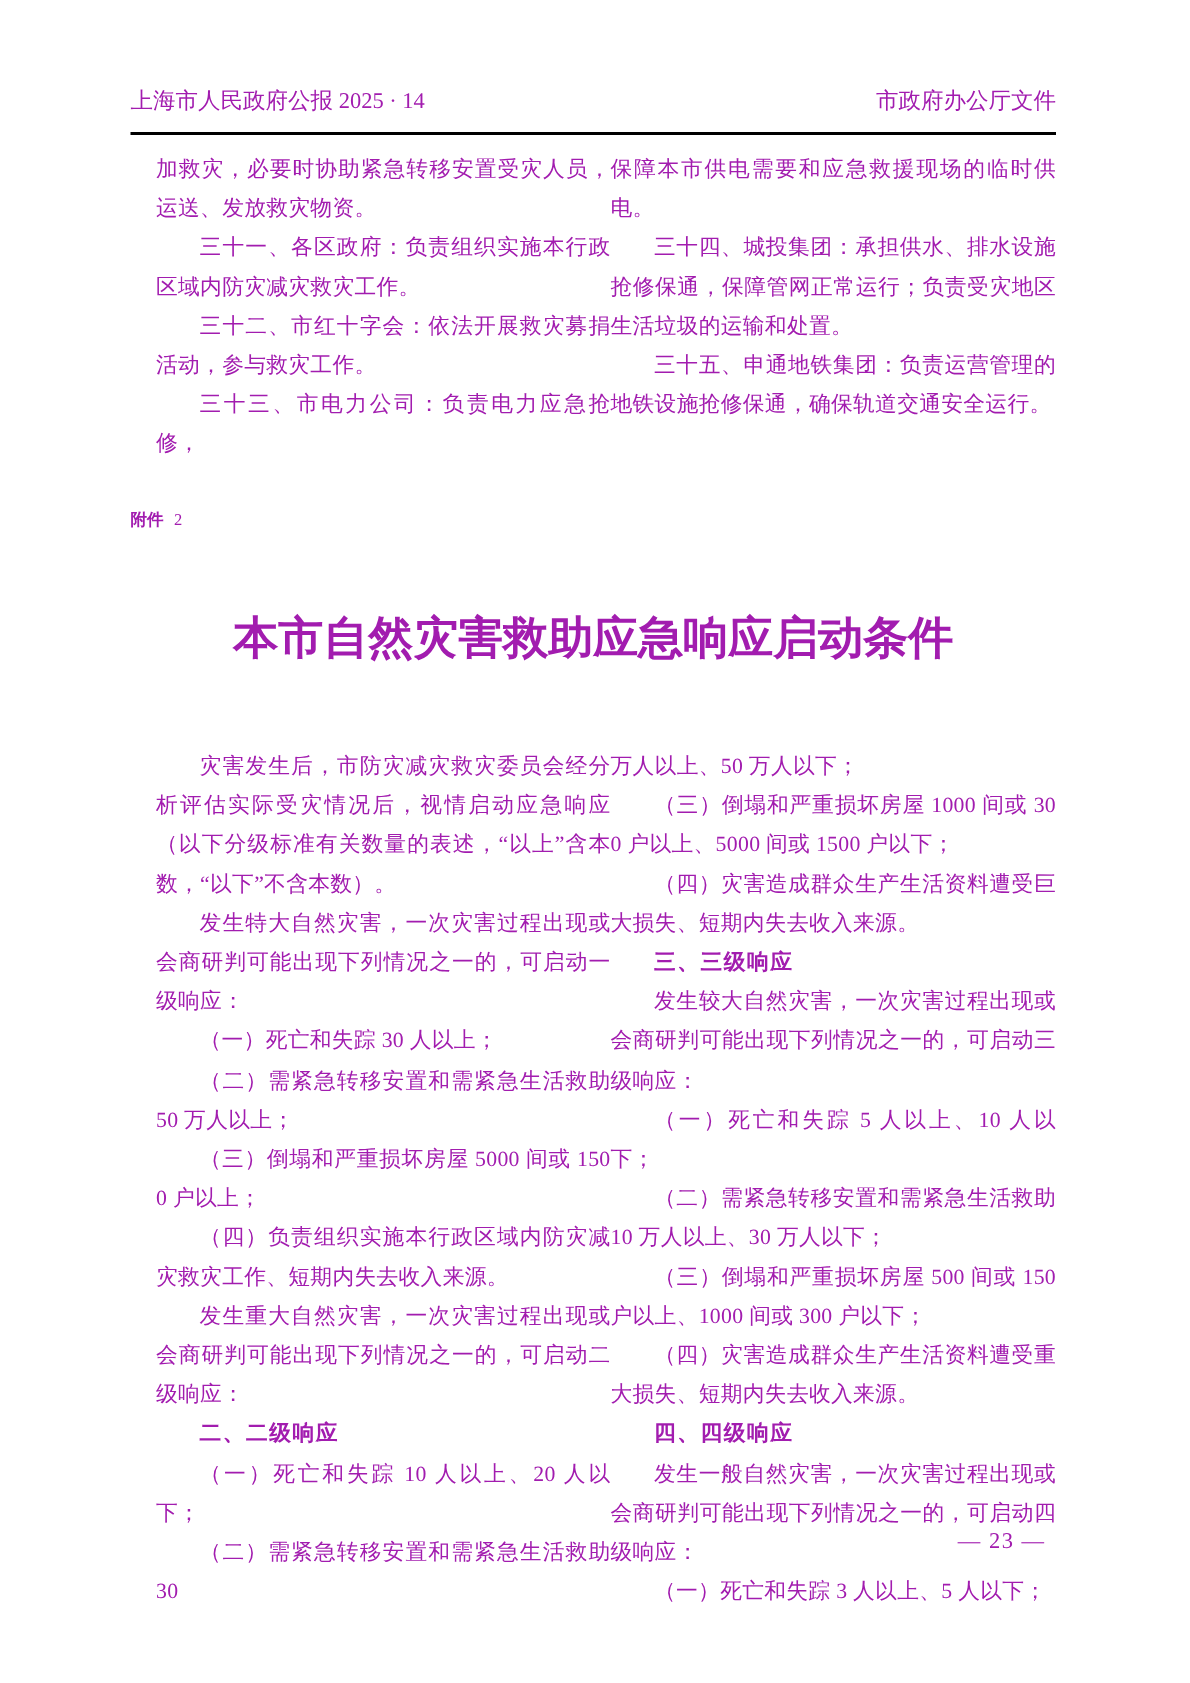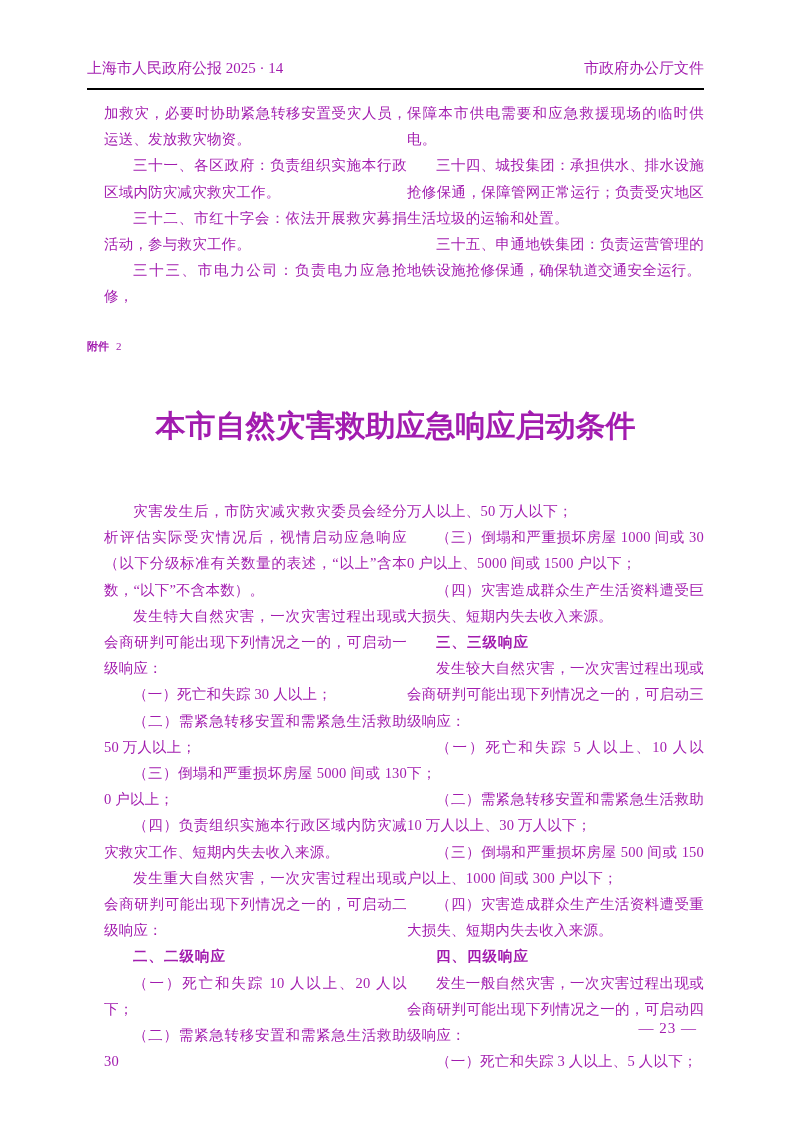--- a/index.html
+++ b/index.html
@@ -122,21 +122,21 @@
   </div>
 
   <h1 class="doc-title">本市自然灾害救助应急响应启动条件</h1>
 
   <div class="cols main">
     <div class="col left">
         <p class="indent">灾害发生后，市防灾减灾救灾委员会经分析评估实际受灾情况后，视情启动应急响应（以下分级标准有关数量的表述，“以上”含本数，“以下”不含本数）。</p>
         <p class="indent">发生特大自然灾害，一次灾害过程出现或会商研判可能出现下列情况之一的，可启动一级响应：</p>
         <p class="indent">（一）死亡和失踪 30 人以上；</p>
         <p class="indent">（二）需紧急转移安置和需紧急生活救助 50 万人以上；</p>
-        <p class="indent">（三）倒塌和严重损坏房屋 5000 间或 1300 户以上；</p>
+        <p class="indent">（三）倒塌和严重损坏房屋 5000 间或 1500 户以上；</p>
         <p class="indent">（四）负责组织实施本行政区域内防灾减灾救灾工作、短期内失去收入来源。</p>
         <p class="indent">发生重大自然灾害，一次灾害过程出现或会商研判可能出现下列情况之一的，可启动二级响应：</p>
         <p class="indent bold">二、二级响应</p>
         <p class="indent">（一）死亡和失踪 10 人以上、20 人以下；</p>
         <p class="indent">（二）需紧急转移安置和需紧急生活救助 30</p>
       </div>
     <div class="col right">
         <p class="">万人以上、50 万人以下；</p>
         <p class="indent">（三）倒塌和严重损坏房屋 1000 间或 300 户以上、5000 间或 1500 户以下；</p>
         <p class="indent">（四）灾害造成群众生产生活资料遭受巨大损失、短期内失去收入来源。</p>

